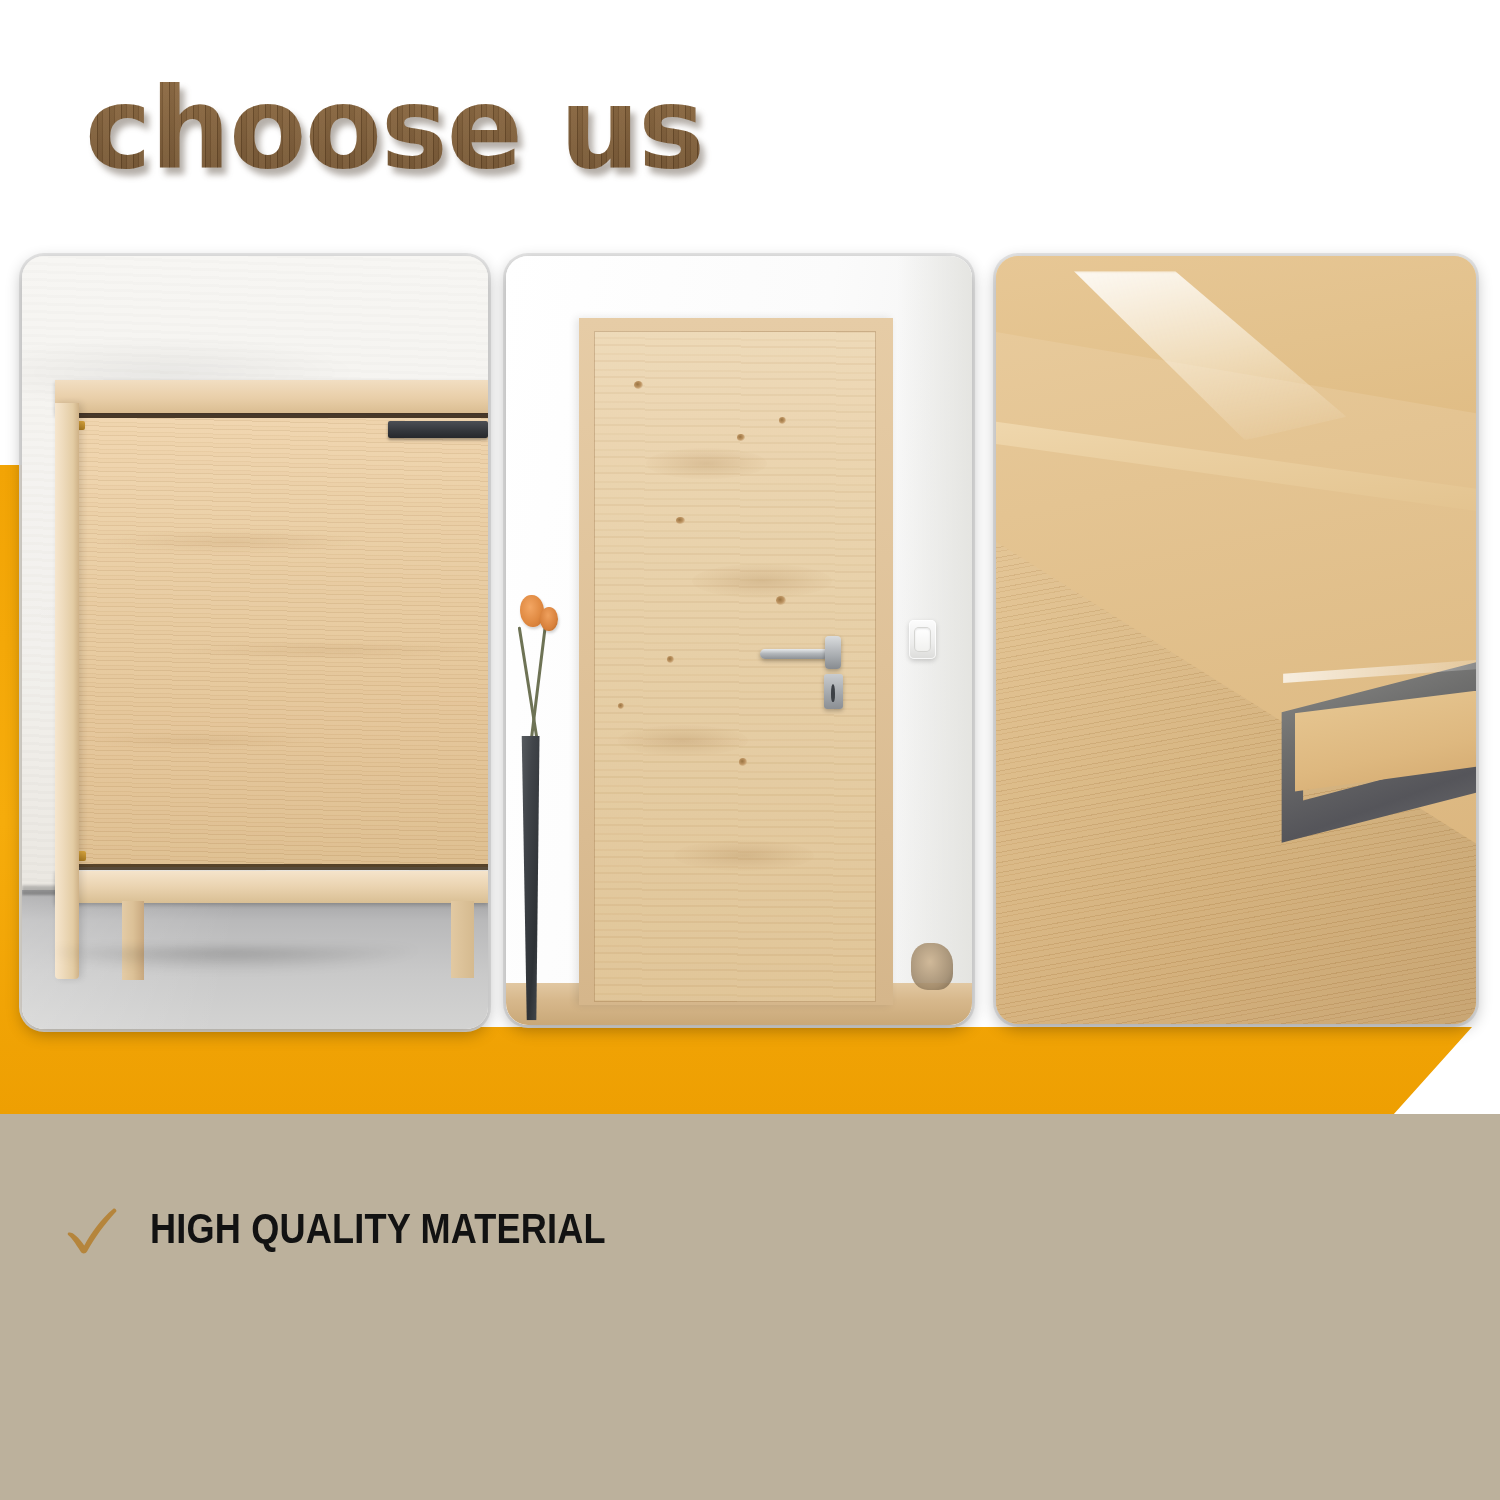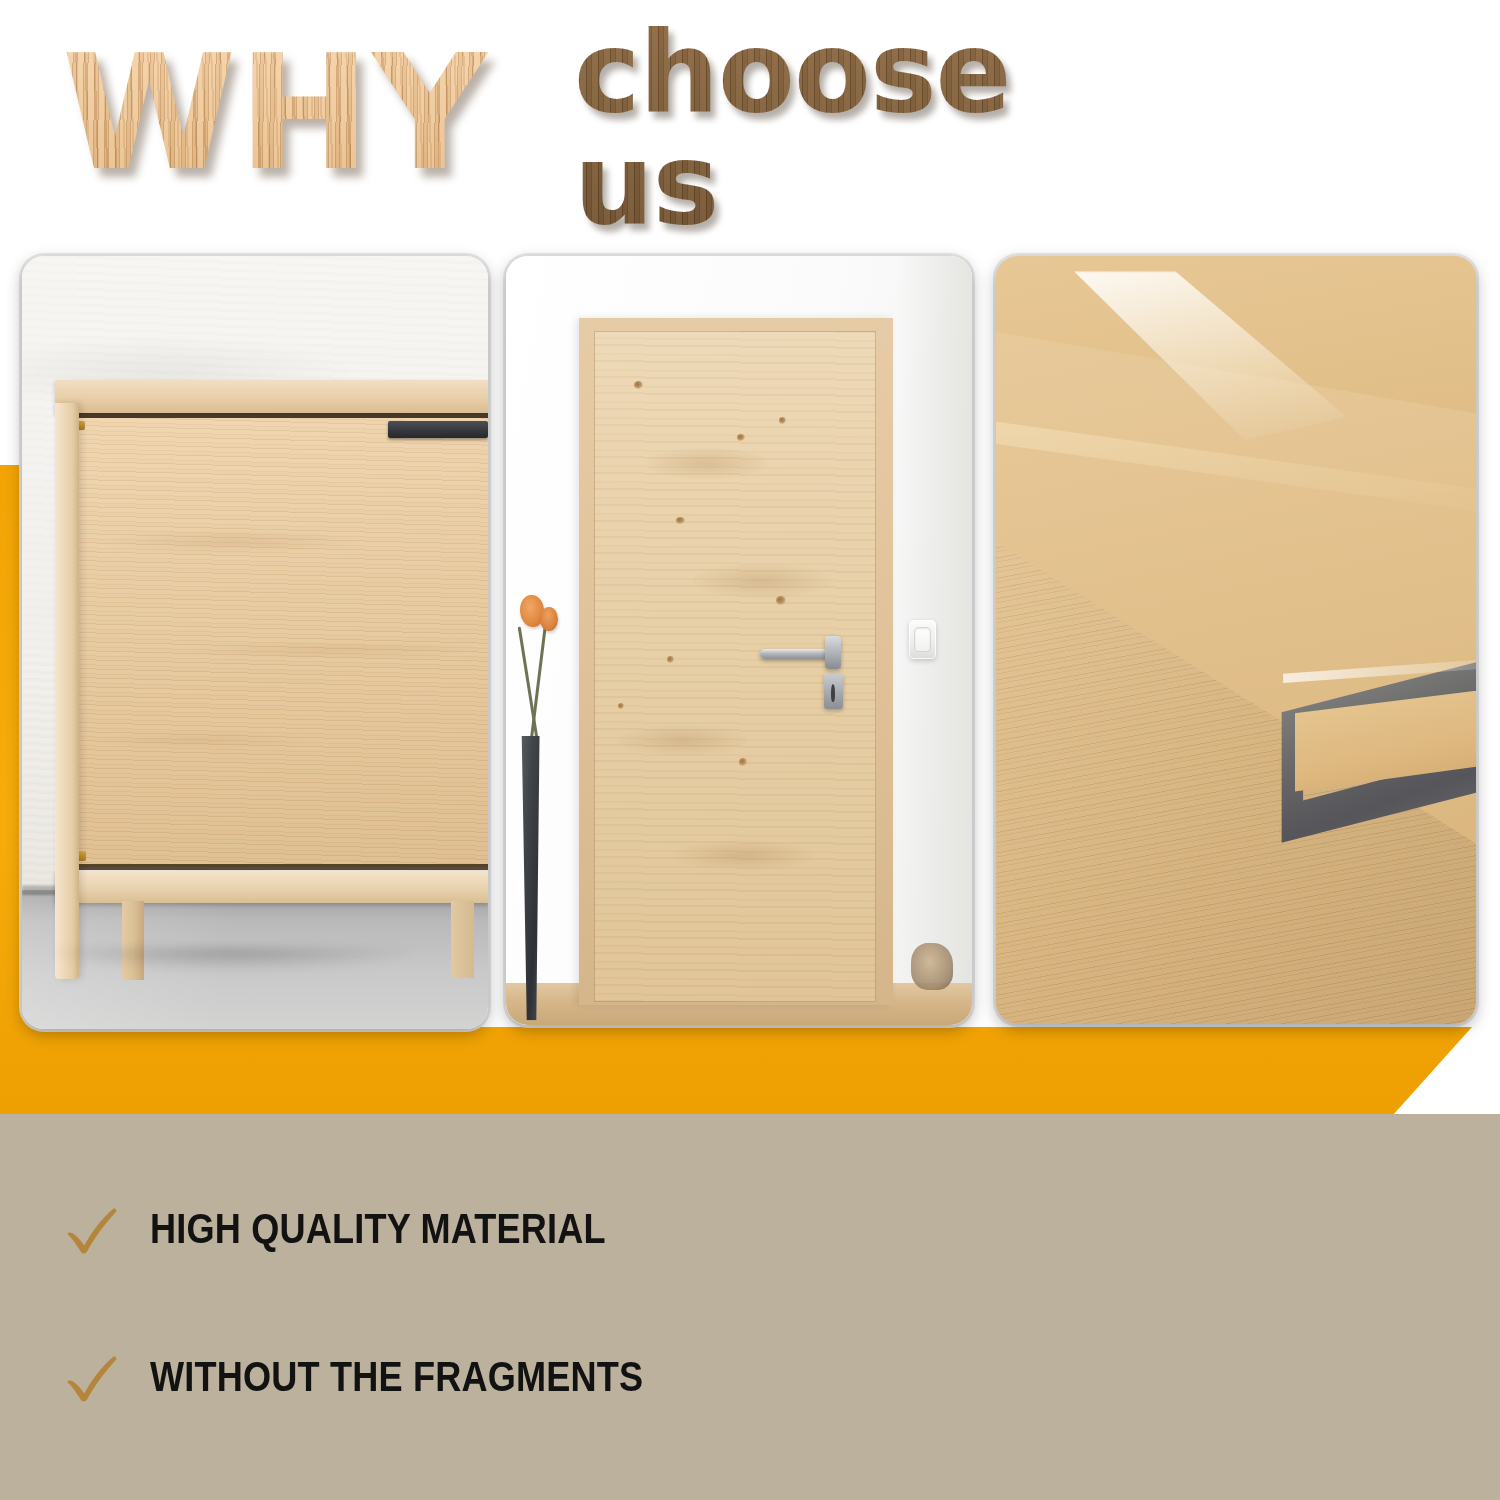--- a/index.html
+++ b/index.html
@@ -290,21 +290,20 @@
     transform:scaleX(.86);
     transform-origin:left center;
   }
 </style>
 </head>
 <body>
 
 <div class="poster">
 
   <div class="headline">
-    <span class="why-word">WHY</span>
     <span class="choose-word">choose us</span>
   </div>
 
   <div class="orange-band-inner"></div>
 
   <div class="tan-panel"></div>
 
   <div class="cards">
 
     <div class="card" id="card-1">
@@ -386,23 +385,17 @@
   <div class="features">
 
     <div class="feature" id="feature-0">
       <svg class="check-icon" viewBox="0 0 64 64">
         <path d="M6 36 C10 34 16 39 23 49 C30 36 40 22 53 11 C54 10 57 12 56 14 C44 27 33 42 26 55 C24 58 21 58 19 55 C14 47 9 40 6 38 Z" fill="#B5853C"></path>
       </svg>
       <span class="feature-label">HIGH QUALITY MATERIAL</span>
     </div>
 
 
-    <div class="feature" id="feature-2">
-      <svg class="check-icon" viewBox="0 0 64 64">
-        <path d="M6 36 C10 34 16 39 23 49 C30 36 40 22 53 11 C54 10 57 12 56 14 C44 27 33 42 26 55 C24 58 21 58 19 55 C14 47 9 40 6 38 Z" fill="#B5853C"></path>
-      </svg>
-      <span class="feature-label">WITHOUT THE FRAGMENTS</span>
-    </div>
 
 
   </div>
 
 </div>
 
 </body></html>

